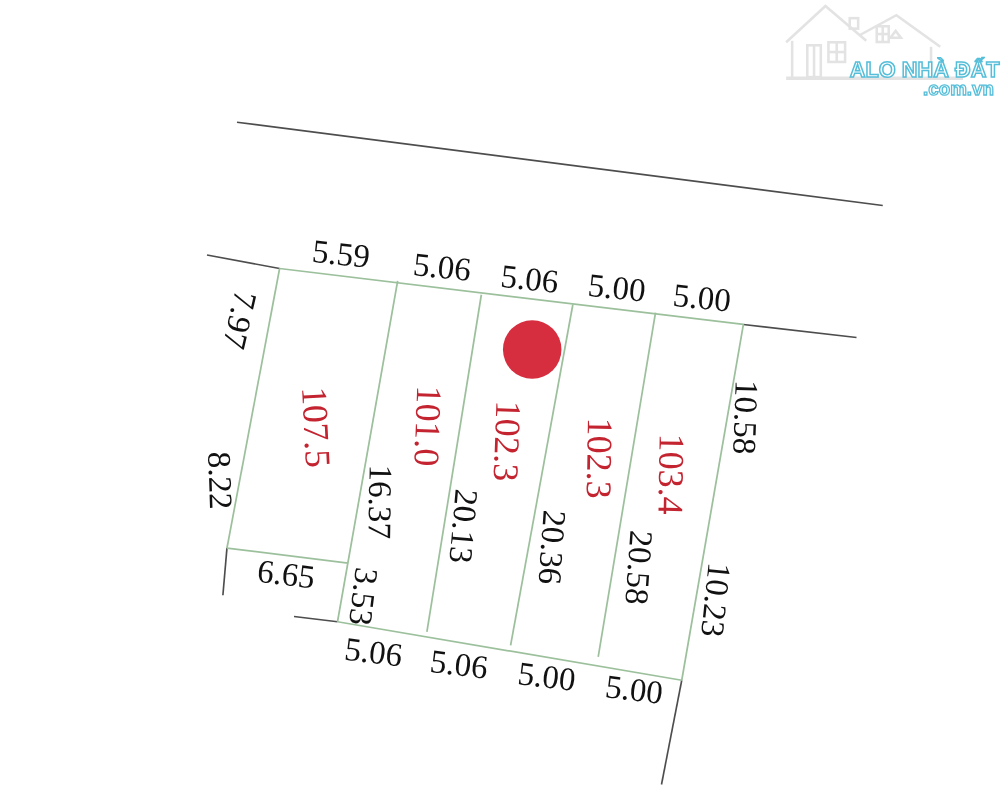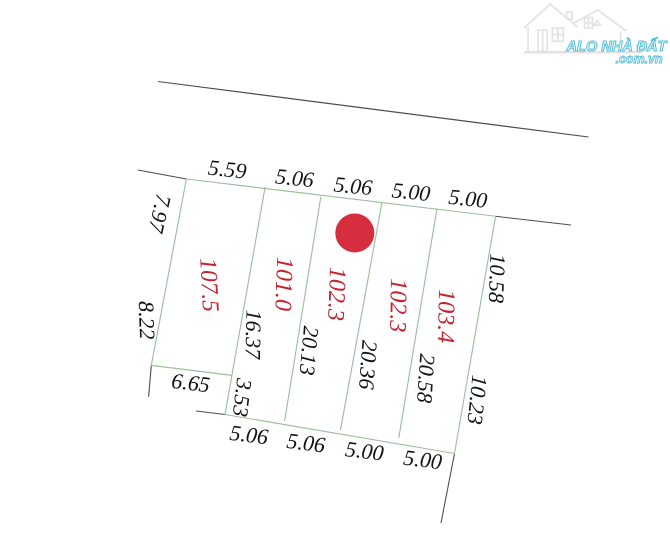--- a/index.html
+++ b/index.html
@@ -1,16 +1,16 @@
 <!DOCTYPE html>
 <html><head>
 <meta charset="utf-8">
 <style>
   html,body{margin:0;padding:0;background:#ffffff;}
-  .wrap{width:670px;height:536px;position:relative;overflow:hidden;background:#be185d;font-style:italic;}
+  .wrap{width:670px;height:536px;position:relative;overflow:hidden;background:#be185d;}
   .dim text{font-family:"Liberation Serif",serif;}
   .logo text{font-family:"Liberation Sans",sans-serif;}
 </style>
 </head>
 <body>
 
 <div class="wrap">
 <svg width="670" height="536" viewBox="0 0 670 536" xmlns="http://www.w3.org/2000/svg">
 
   <rect x="0" y="0" width="670" height="536" fill="#ffffff"></rect>

